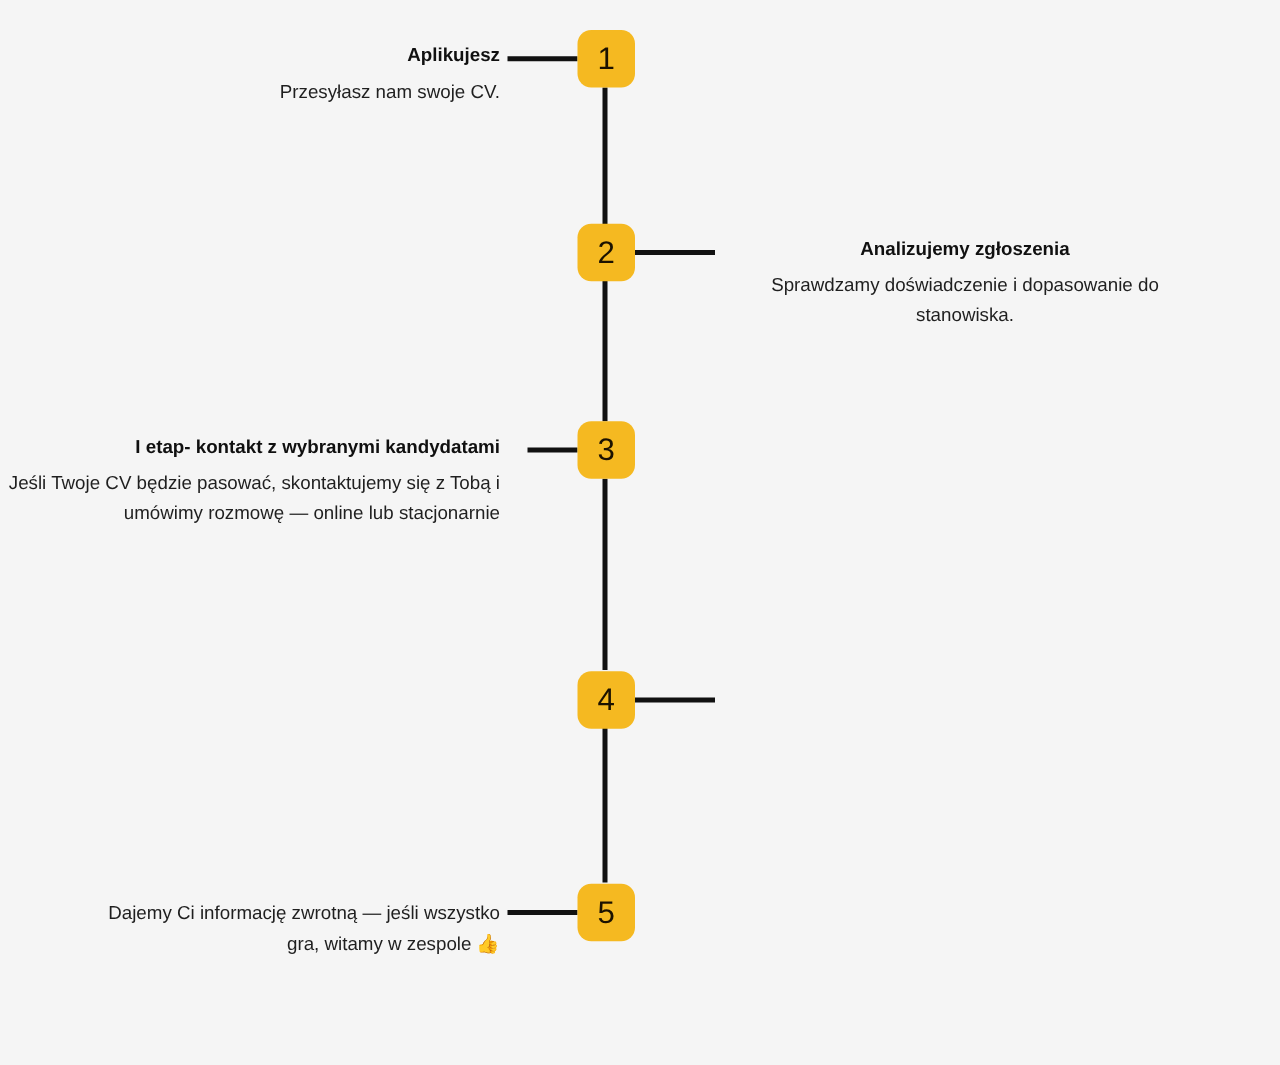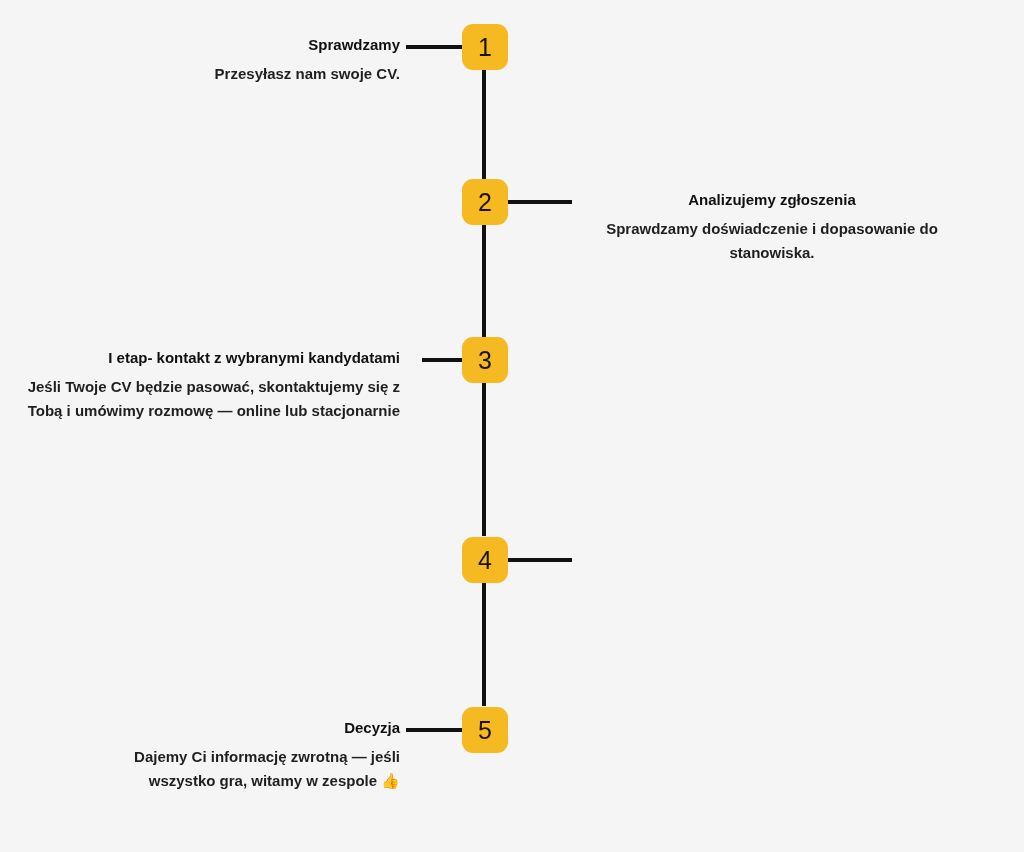--- a/index.html
+++ b/index.html
@@ -79,21 +79,21 @@
   .block-title {
     font-size: 15px;
     font-weight: bold;
     color: #101010;
     line-height: 1.25;
     margin: 0 0 7px 0;
     white-space: nowrap;
   }
   .block-body {
     font-size: 15px;
-    font-weight: 700;
+    font-weight: 400;
     color: #1f1f1f;
     line-height: 1.62;
     margin: 0;
   }
   .emoji {
     font-family: "DejaVu Sans", sans-serif;
   }
 </style>
 </head>
 <body>
@@ -103,21 +103,21 @@
   <div class="spine" style="top:70px;height:123px;"></div>
   <div class="spine" style="top:224px;height:113px;"></div>
   <div class="spine" style="top:383px;height:153px;"></div>
   <div class="spine" style="top:582px;height:124px;"></div>
 
   <div class="connector left" style="top:45px;width:56px;"></div>
   <div class="badge" style="top:24px;">
     <span class="badge-num">1</span>
   </div>
   <div class="block left" style="top:36px;width:320px;">
-    <p class="block-title">Sprawdzamy</p>
+    <p class="block-title">Aplikujesz</p>
     <p class="block-body">Przesyłasz nam swoje CV.</p>
   </div>
 
   <div class="connector right" style="top:200px;width:64px;"></div>
   <div class="badge" style="top:179px;">
     <span class="badge-num">2</span>
   </div>
   <div class="block right" style="top:191px;width:392px;">
     <p class="block-title">Analizujemy zgłoszenia</p>
     <p class="block-body"> Sprawdzamy doświadczenie i dopasowanie do stanowiska.</p>
@@ -137,17 +137,16 @@
     <span class="badge-num">4</span>
   </div>
   <div class="block right" style="top:549px;width:368px;">
   </div>
 
   <div class="connector left" style="top:728px;width:56px;"></div>
   <div class="badge" style="top:707px;">
     <span class="badge-num">5</span>
   </div>
   <div class="block left" style="top:719px;width:320px;">
-    <p class="block-title">Decyzja</p>
     <p class="block-body"><span>Dajemy Ci informację zwrotną — jeśli wszystko gra, witamy w zespole </span><span class="emoji">👍</span></p>
   </div>
 
 </div>
 
 </body></html>

